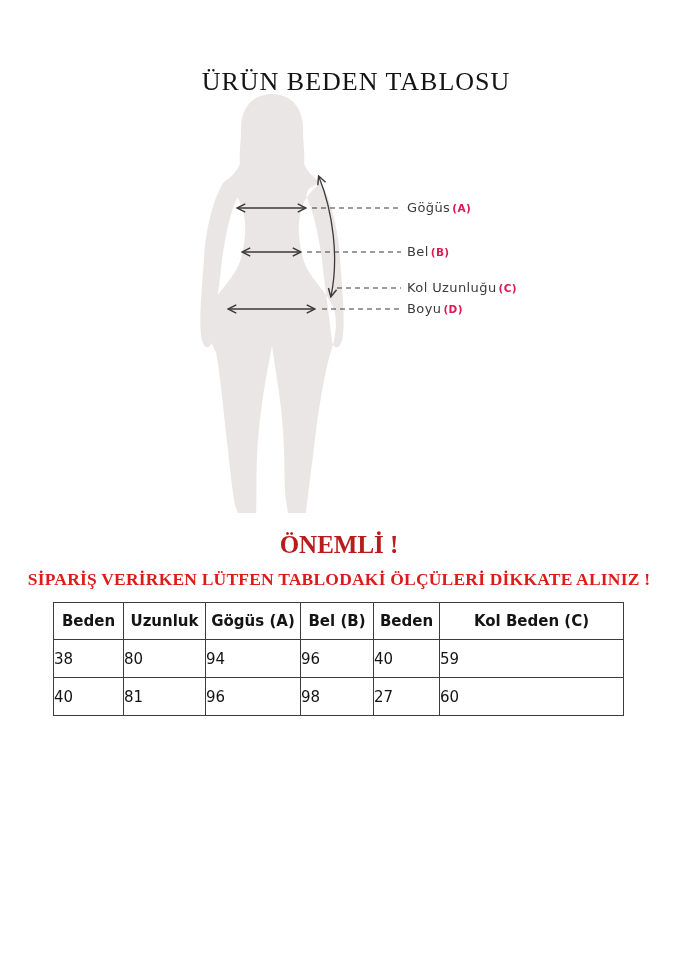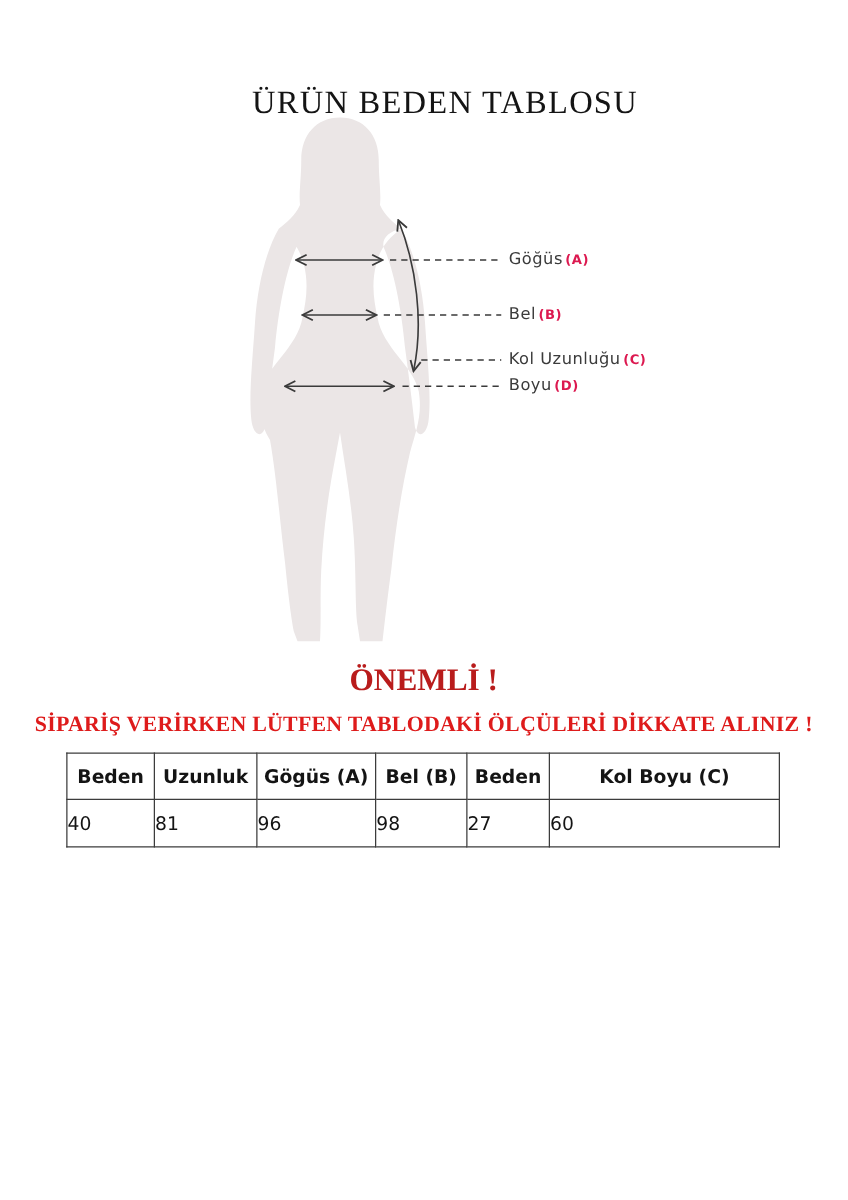--- a/index.html
+++ b/index.html
@@ -105,24 +105,32 @@
         <col style="width:66px">
         <col style="width:184px">
     </colgroup>
     <thead>
       <tr>
           <th>Beden</th>
           <th>Uzunluk</th>
           <th>Gögüs (A)</th>
           <th>Bel (B)</th>
           <th>Beden</th>
-          <th>Kol Boyu (C)</th>
+          <th>Kol Beden (C)</th>
         </tr>
     </thead>
     <tbody>
+        <tr>
+          <td>38</td>
+          <td>80</td>
+          <td>94</td>
+          <td>96</td>
+          <td>40</td>
+          <td>59</td>
+        </tr>
         <tr>
           <td>40</td>
           <td>81</td>
           <td>96</td>
           <td>98</td>
           <td>27</td>
           <td>60</td>
         </tr>
       </tbody>
   </table>

